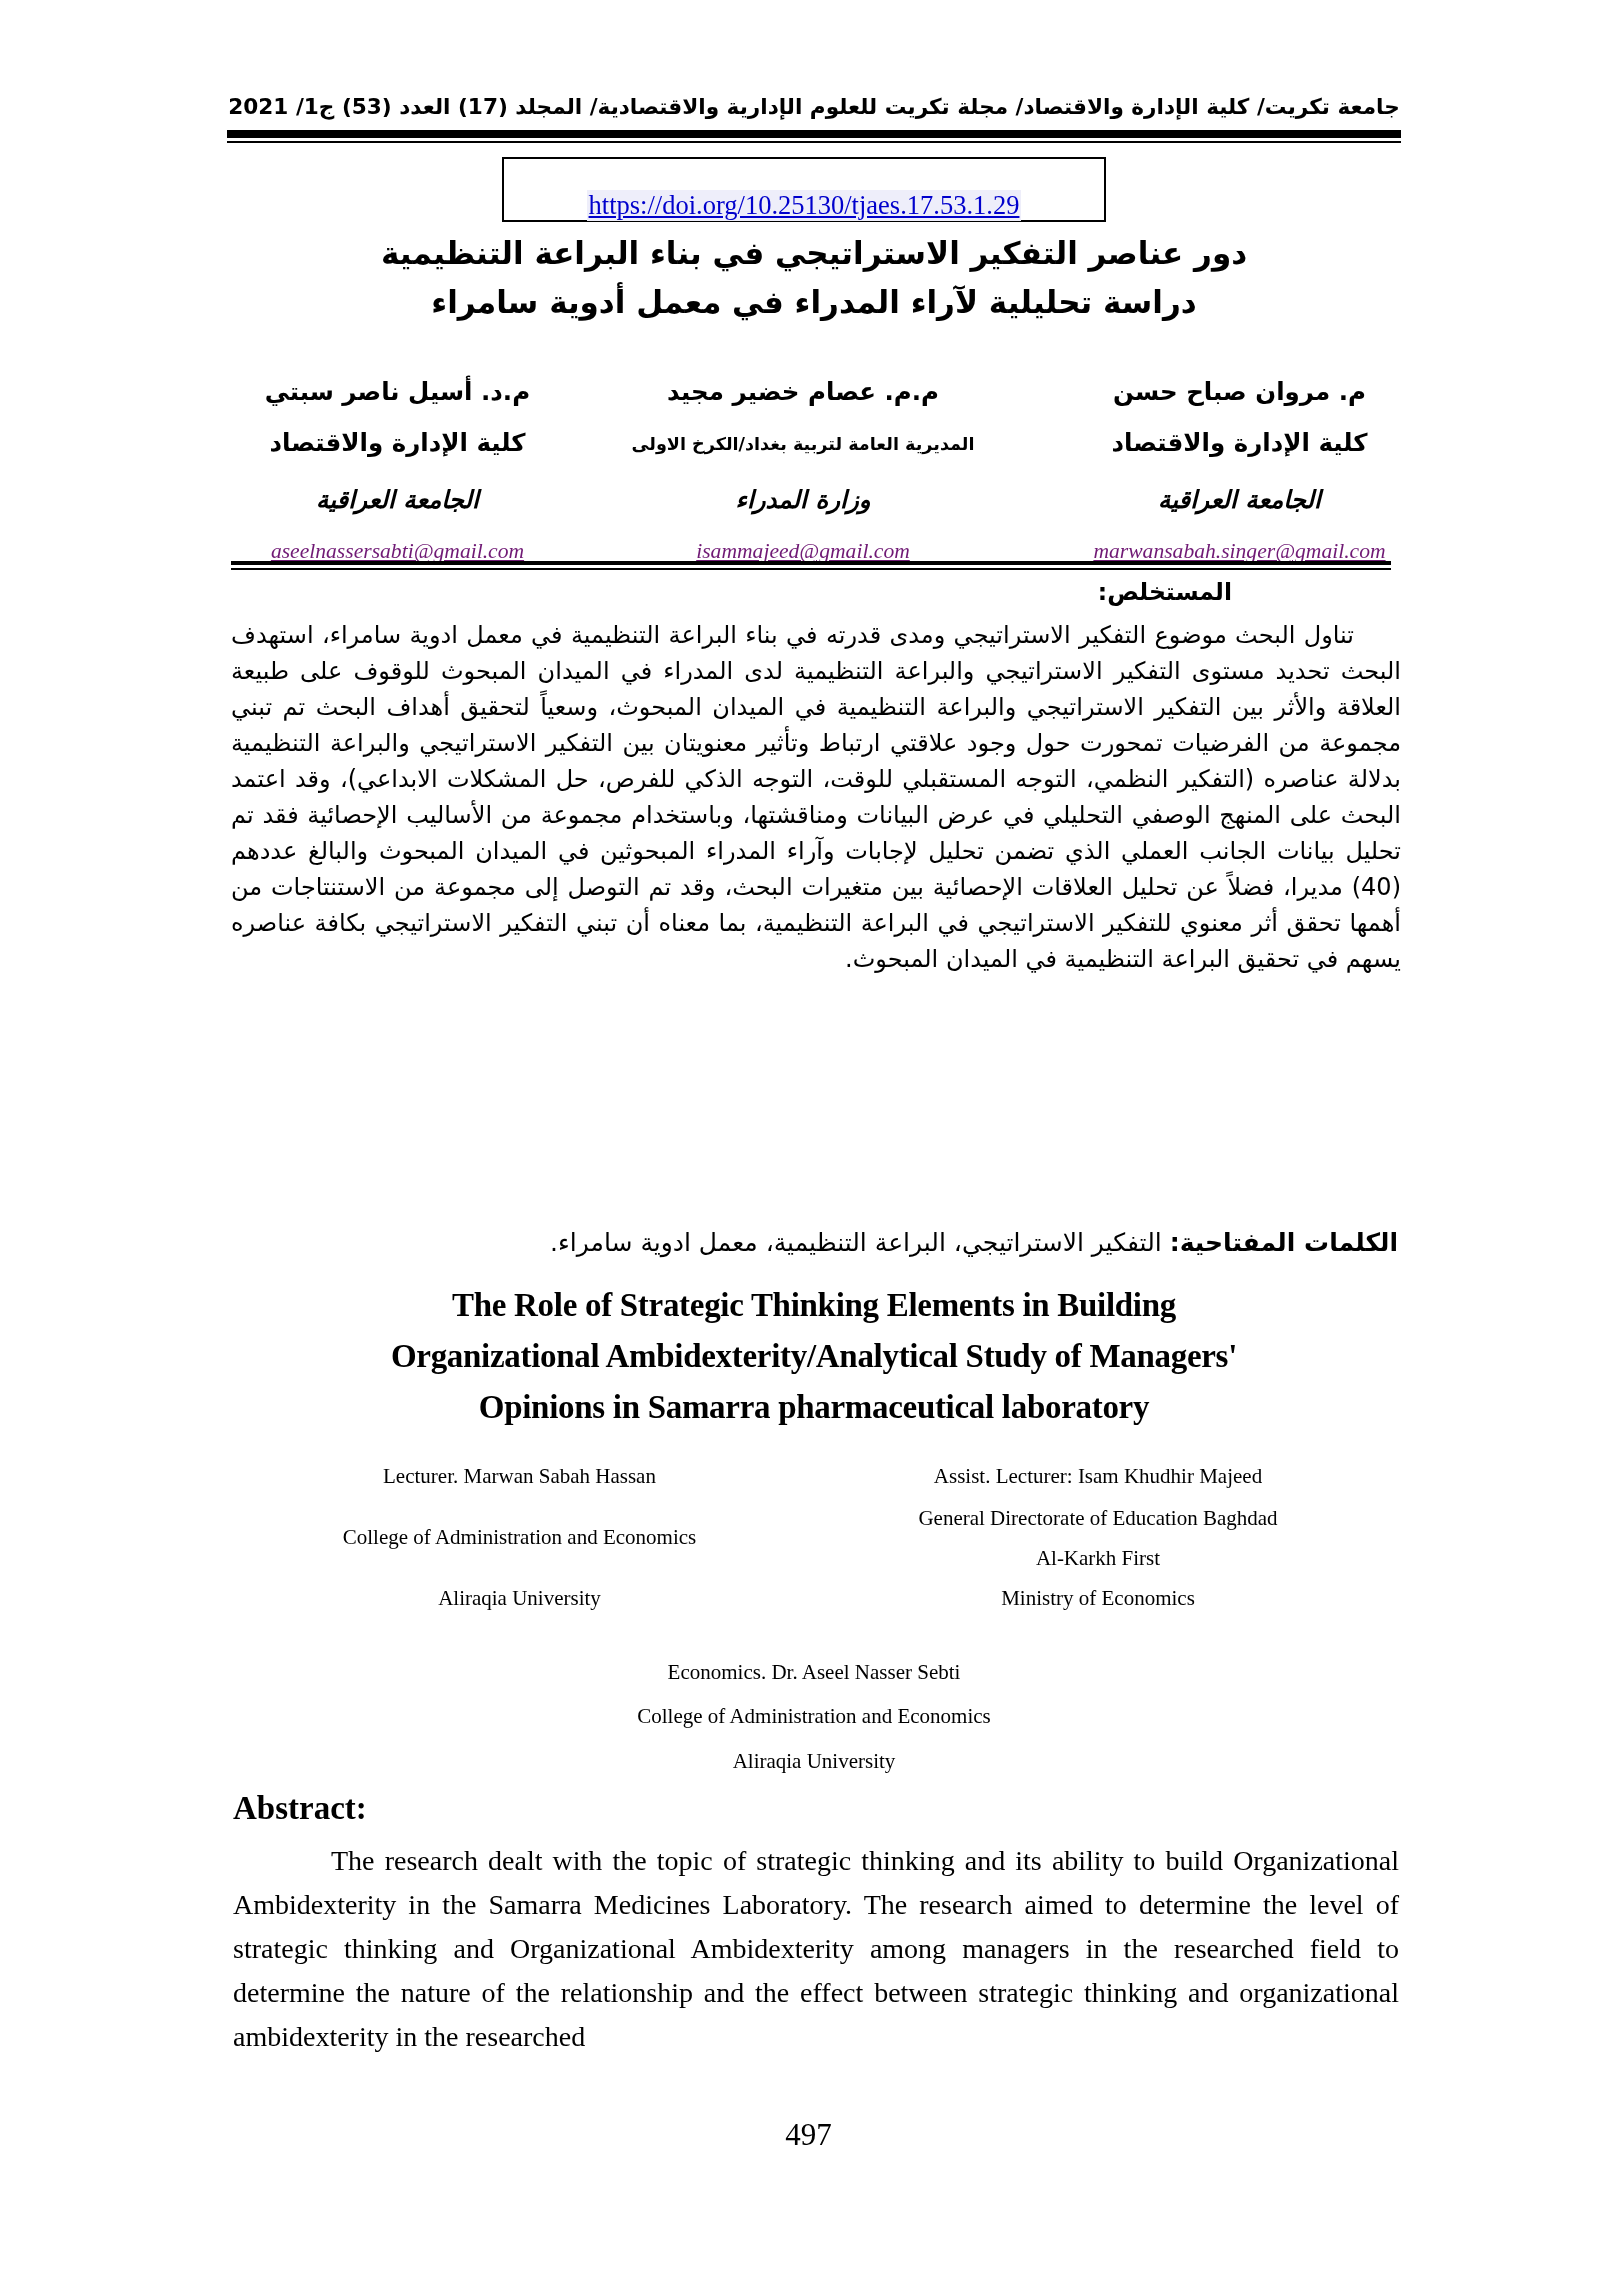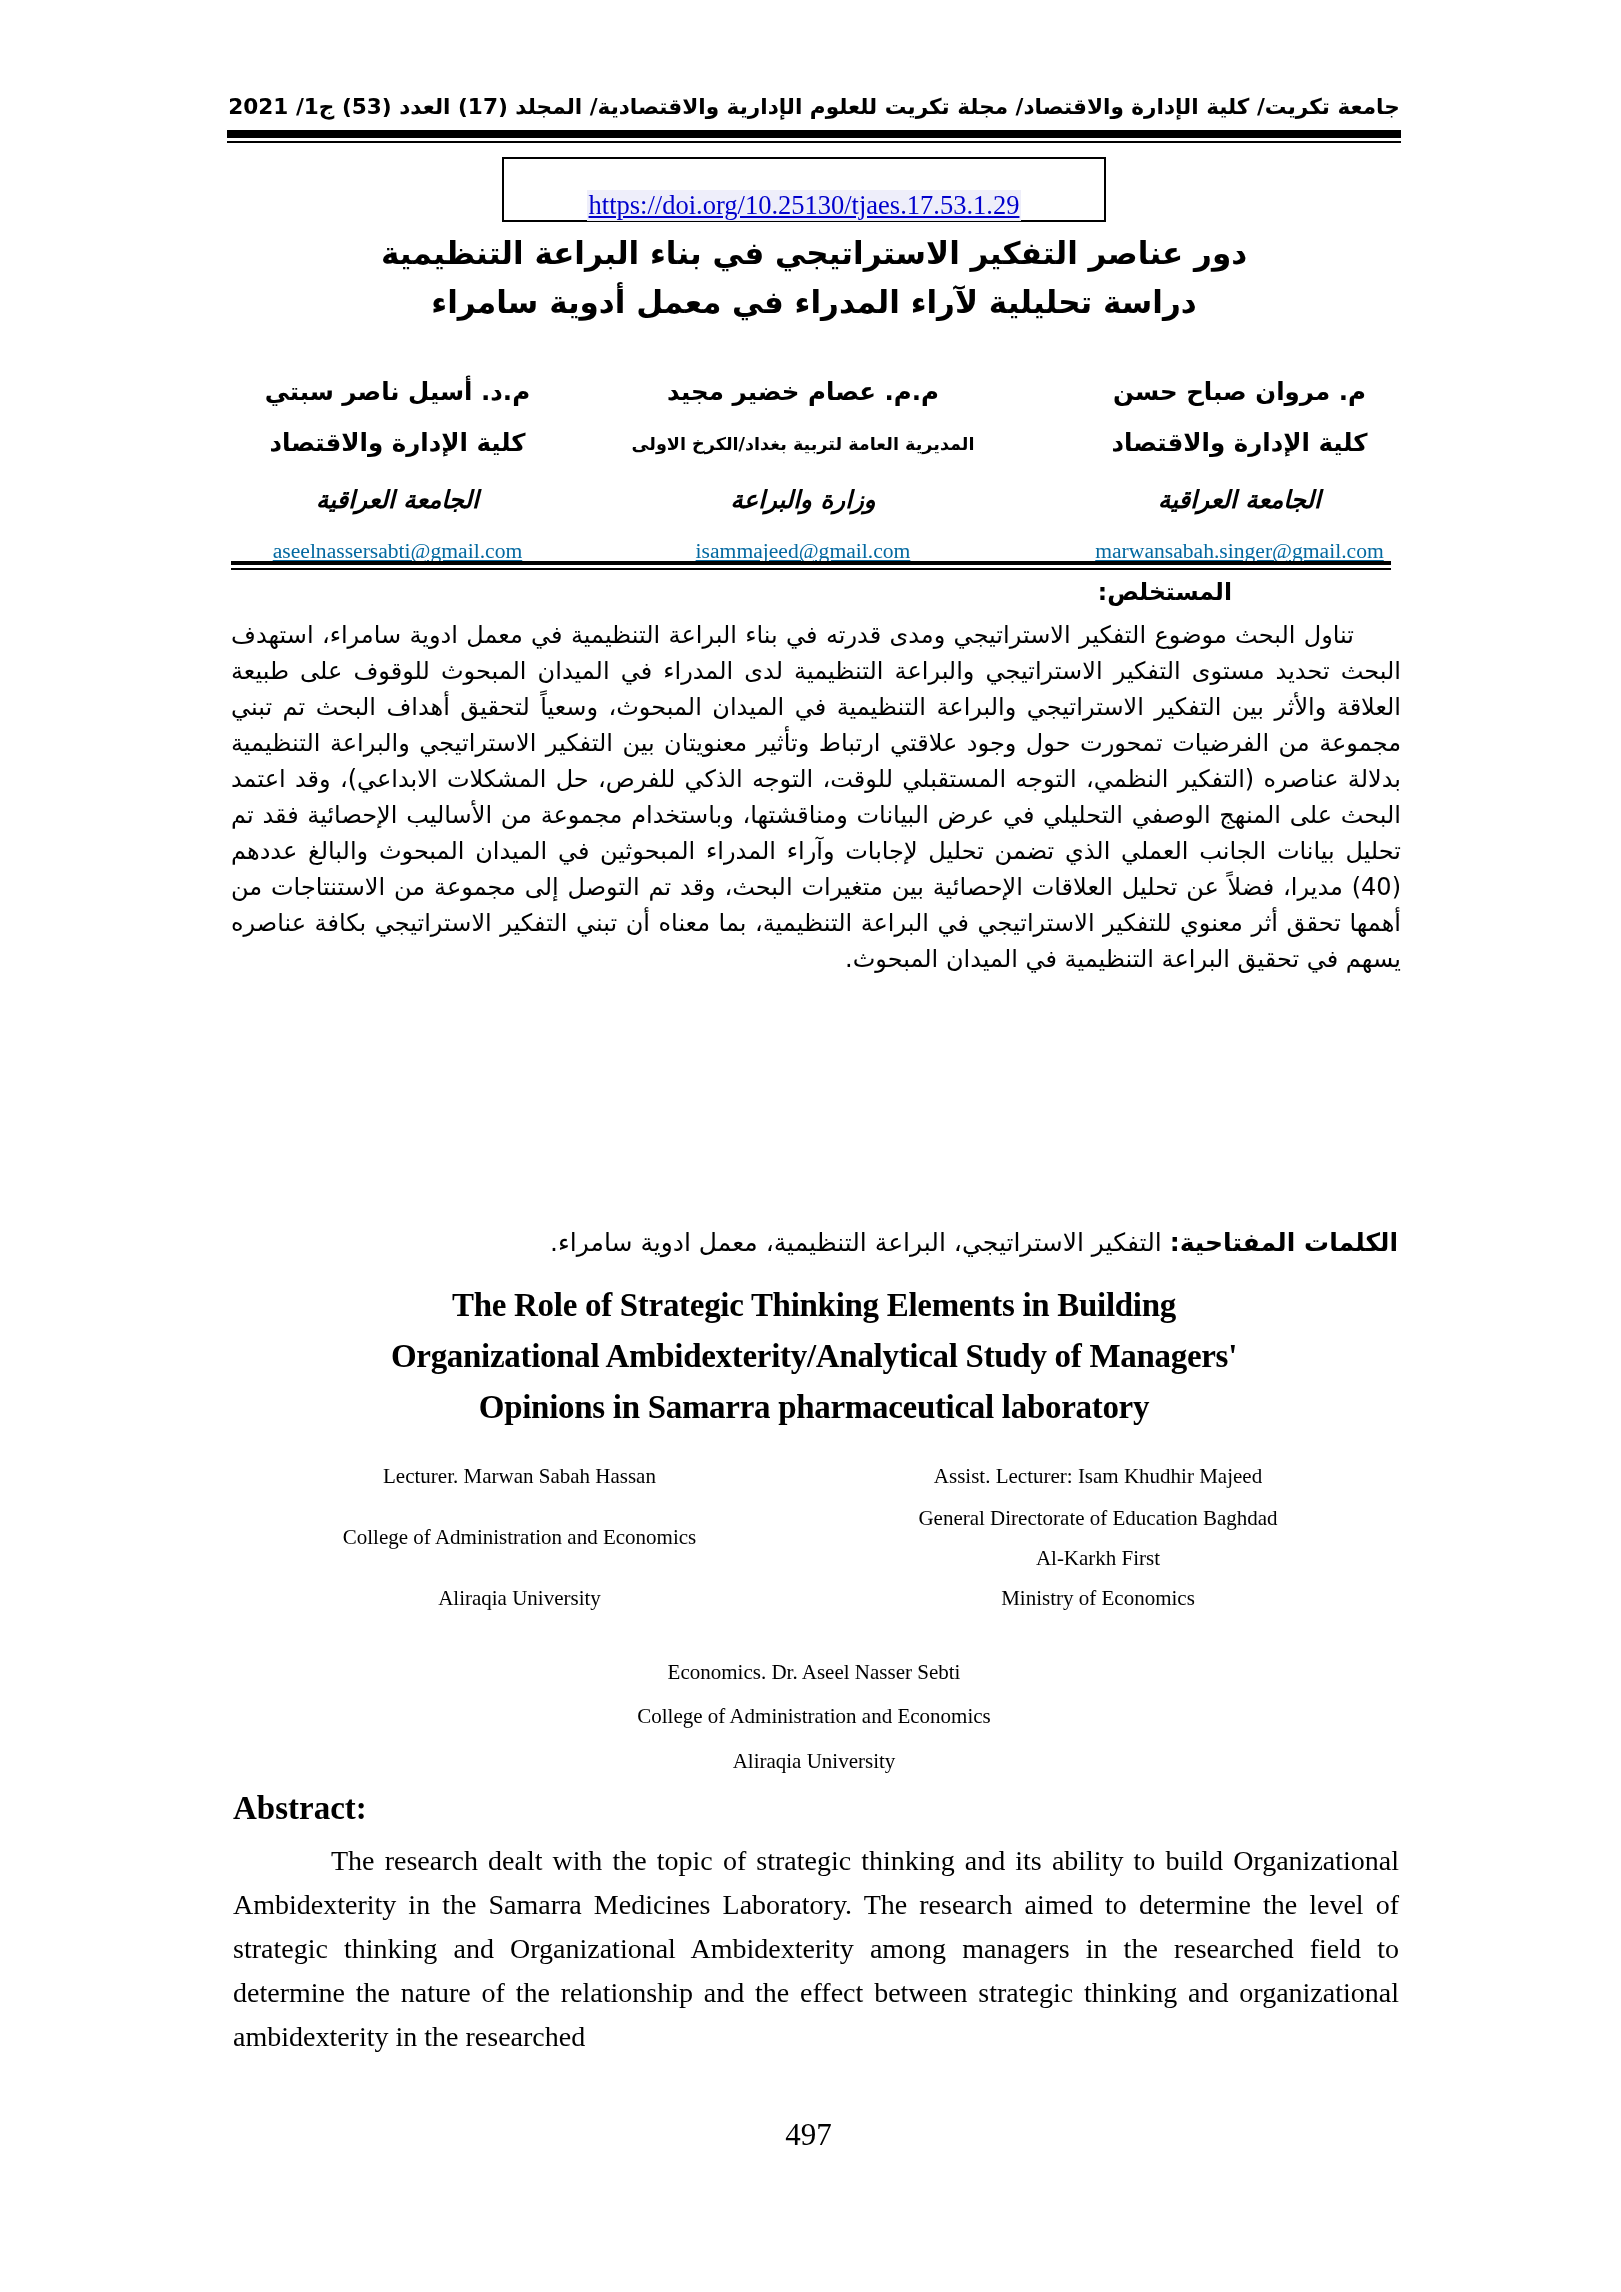--- a/index.html
+++ b/index.html
@@ -32,21 +32,21 @@
   .ar-title.l1 { top: 235px; }
   .ar-title.l2 { top: 284px; }
 
   .ar-authors { position: absolute; top: 377px; left: 227px; width: 1174px; direction: rtl; }
   .ar-author-col { position: absolute; text-align: center; direction: rtl; font-family: "DejaVu Sans", sans-serif; font-weight: bold; }
   .ar-author-col .line { position: absolute; left: 0; right: 0; white-space: nowrap; }
   .ar-author-col .l-name { top: 0; font-size: 24.5px; }
   .ar-author-col .l-inst { top: 51px; font-size: 24.5px; }
   .ar-author-col .l-inst.small { font-size: 17.6px; top: 57px; }
   .ar-author-col .l-univ { top: 108px; font-size: 24.5px; font-style: italic; }
-  .ar-author-col .l-email { top: 162px; font-family: "Liberation Serif", serif; font-weight: normal; font-size: 21.6px; color: #0369a1; text-decoration: underline; direction: ltr; }
+  .ar-author-col .l-email { top: 162px; font-family: "Liberation Serif", serif; font-weight: normal; font-size: 21.6px; color: #701a75; text-decoration: underline; direction: ltr; font-style: italic; }
   .col-1 { right: 0; width: 323px; }
   .col-2 { right: 392px; width: 412px; }
   .col-3 { right: 833px; width: 341px; }
 
   .sep-thick { position: absolute; left: 231px; width: 1160px; top: 561px; height: 3.9px; background: #000; }
   .sep-thin  { position: absolute; left: 231px; width: 1160px; top: 568px; height: 2px; background: #000; }
 
   .ar-abstract-heading {
     position: absolute; right: 220px; top: 578px; direction: rtl;
     font-family: "DejaVu Sans", sans-serif; font-weight: bold; font-size: 23.5px;
@@ -112,21 +112,21 @@
   <div class="ar-authors">
     <div class="ar-author-col col-1">
       <div class="line l-name">م. مروان صباح حسن</div>
       <div class="line l-inst">كلية الإدارة والاقتصاد</div>
       <div class="line l-univ">الجامعة العراقية</div>
       <div class="line l-email">marwansabah.singer@gmail.com</div>
     </div>
     <div class="ar-author-col col-2">
       <div class="line l-name">م.م. عصام خضير مجيد</div>
       <div class="line l-inst small">المديرية العامة لتربية بغداد/الكرخ الاولى</div>
-      <div class="line l-univ">وزارة والبراعة</div>
+      <div class="line l-univ">وزارة المدراء</div>
       <div class="line l-email">isammajeed@gmail.com</div>
     </div>
     <div class="ar-author-col col-3">
       <div class="line l-name">م.د. أسيل ناصر سبتي</div>
       <div class="line l-inst">كلية الإدارة والاقتصاد</div>
       <div class="line l-univ">الجامعة العراقية</div>
       <div class="line l-email">aseelnassersabti@gmail.com</div>
     </div>
   </div>
 

